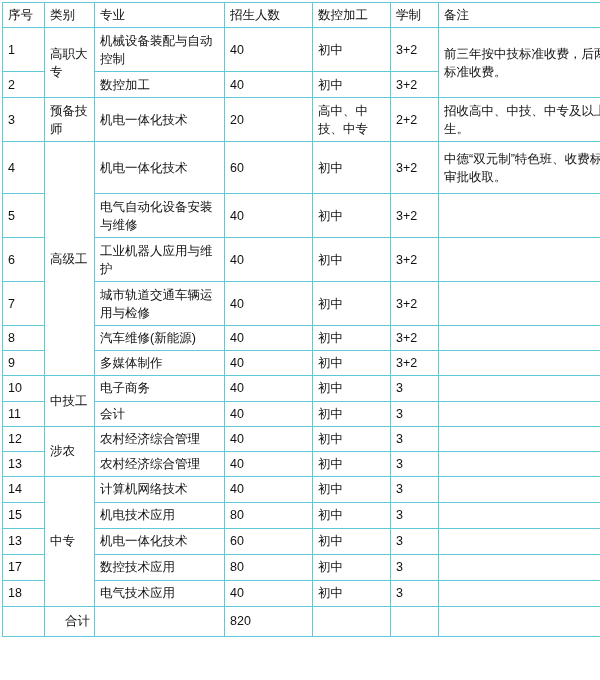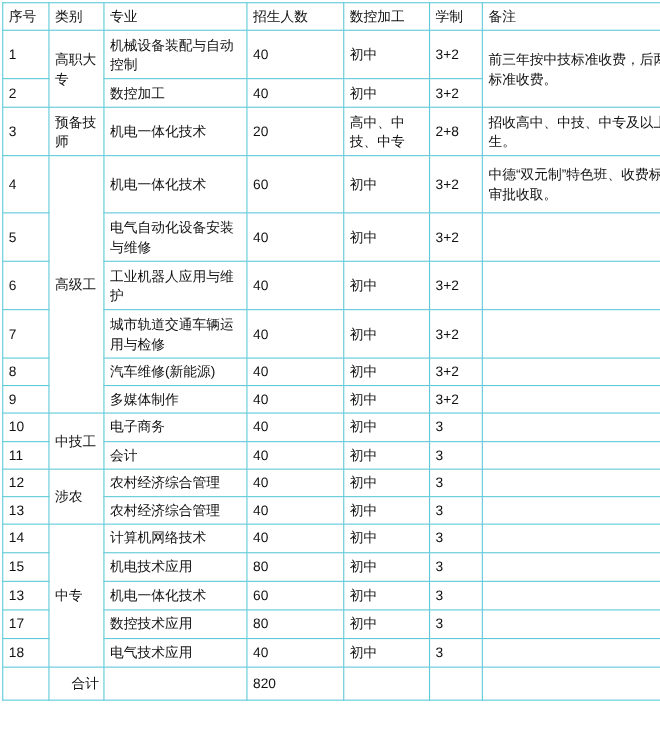--- a/index.html
+++ b/index.html
@@ -95,21 +95,21 @@
         <td class="c-target">初中</td>
         <td class="c-years">3+2</td>
       </tr>
 
       <tr style="height:44px;">
         <td class="c-seq">3</td>
         <td class="c-cat cat-cell">预备技师</td>
         <td class="c-major">机电一体化技术</td>
         <td class="c-plan">20</td>
         <td class="c-target">高中、中技、中专</td>
-        <td class="c-years">2+8</td>
+        <td class="c-years">2+2</td>
         <td class="c-note note-cell">招收高中、中技、中专及以上学历毕业生。</td>
       </tr>
 
       <tr style="height:52px;">
         <td class="c-seq">4</td>
         <td class="c-cat cat-cell" rowspan="6">高级工</td>
         <td class="c-major">机电一体化技术</td>
         <td class="c-plan">60</td>
         <td class="c-target">初中</td>
         <td class="c-years">3+2</td>

